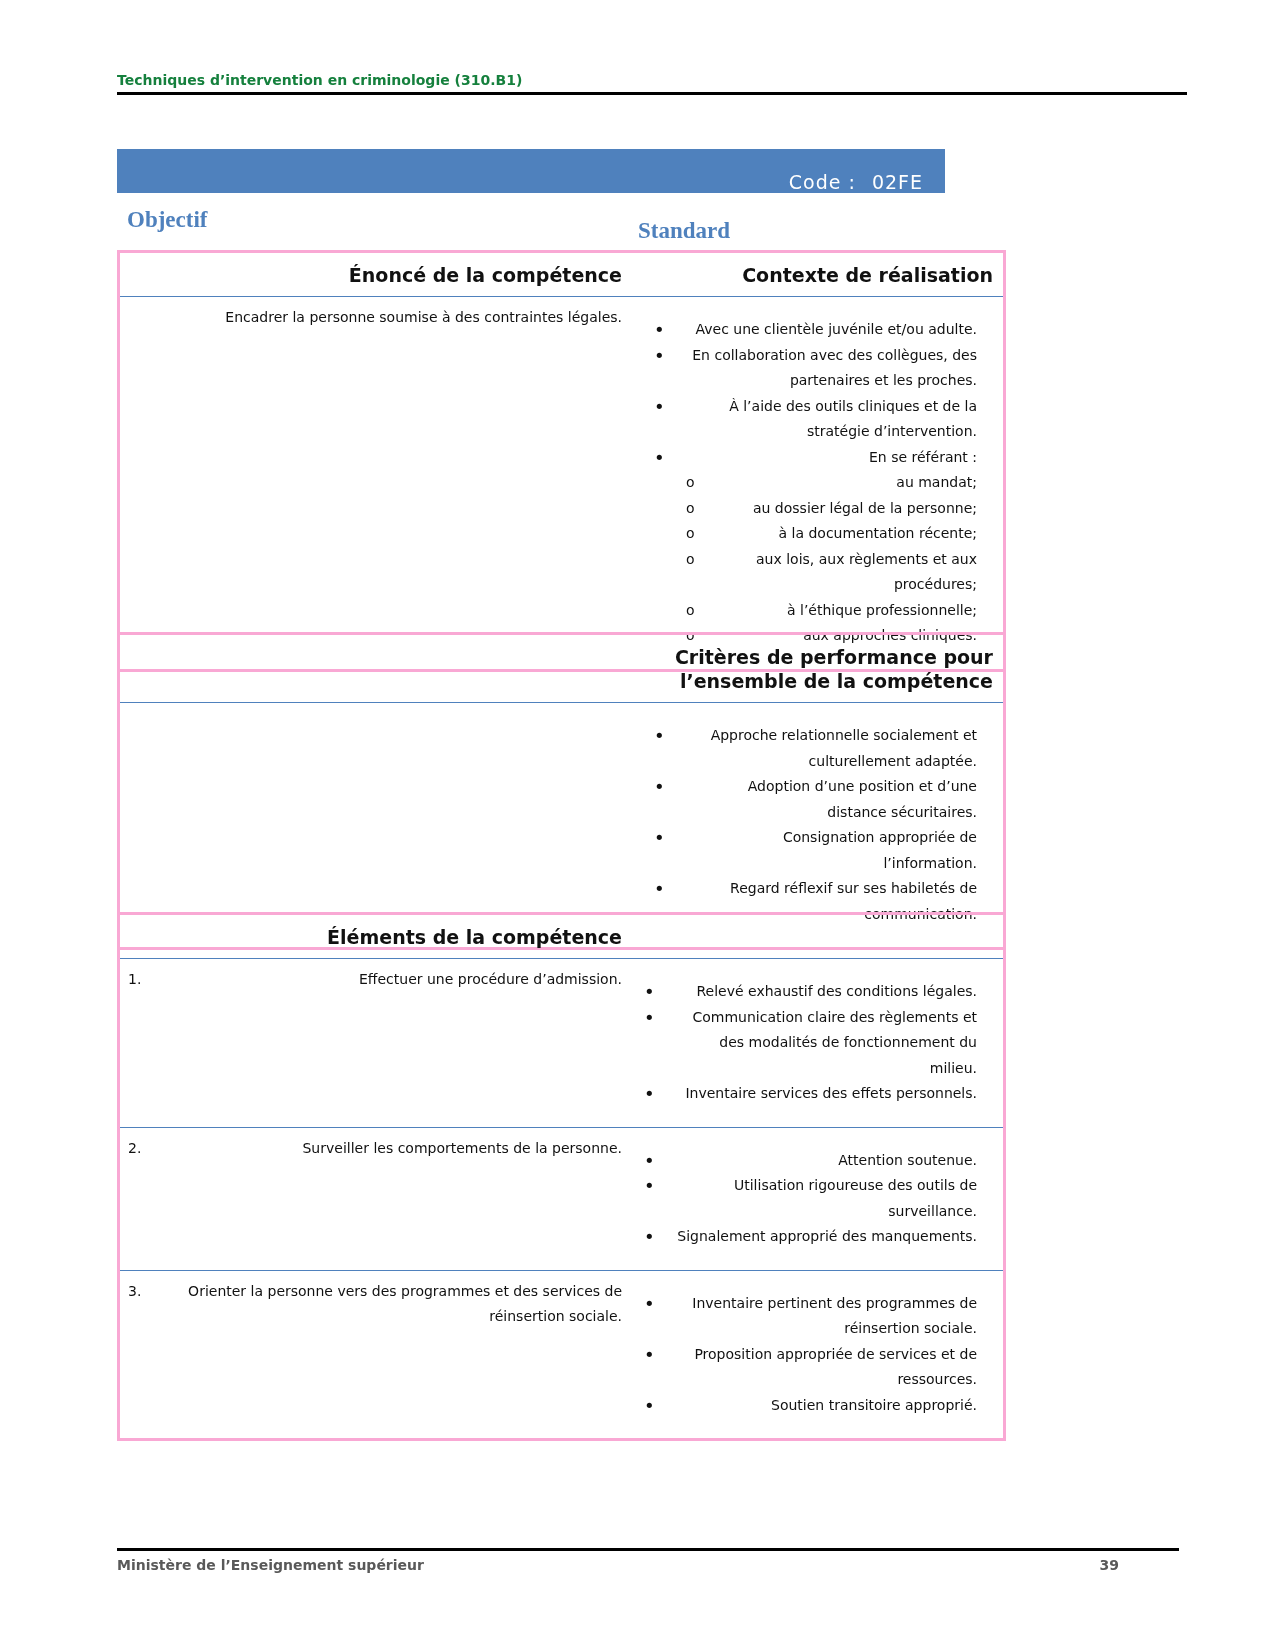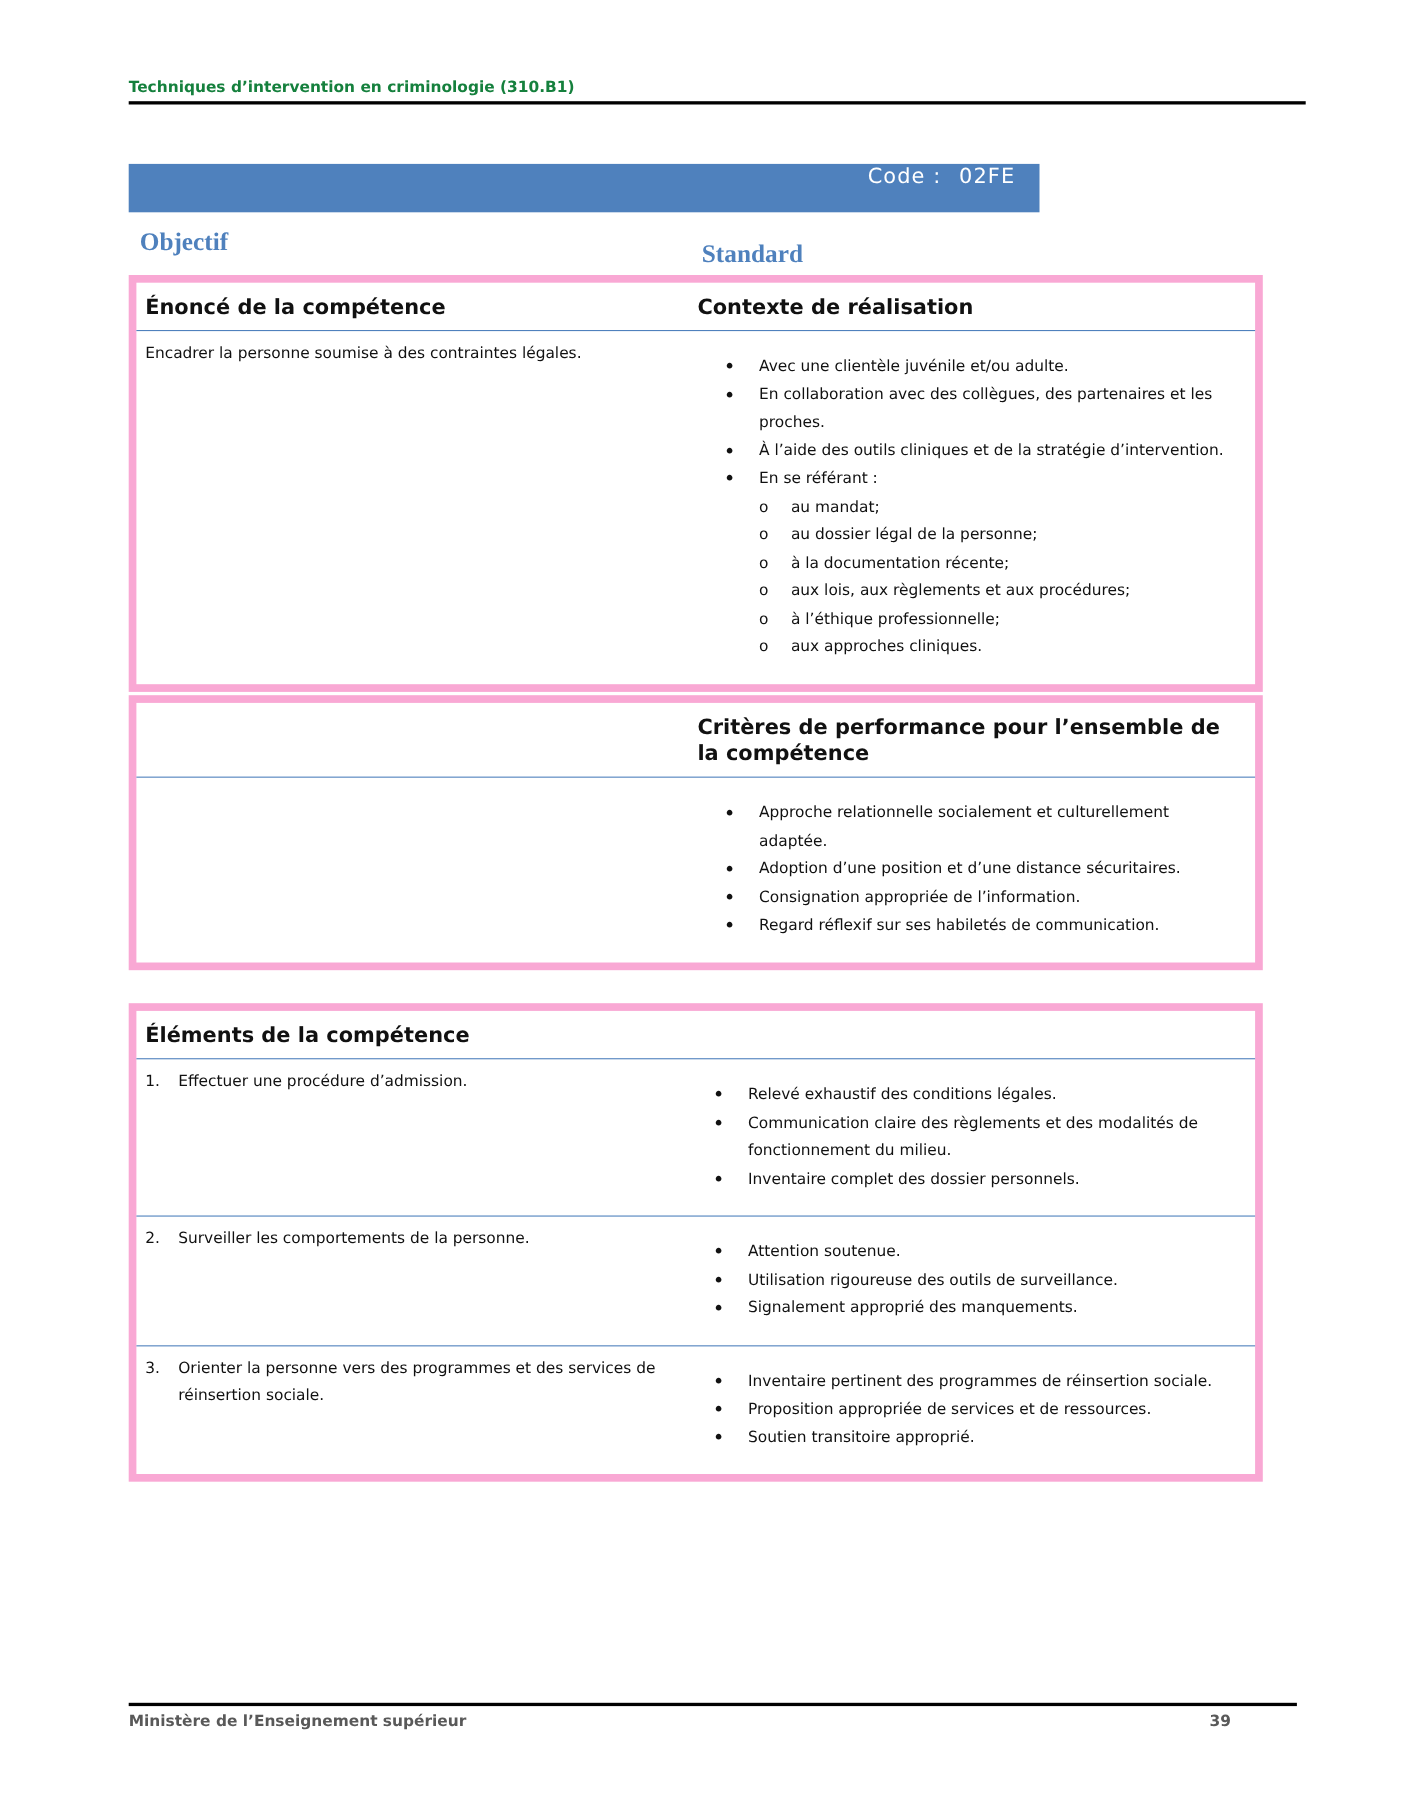--- a/index.html
+++ b/index.html
@@ -4,29 +4,29 @@
 <style>
   html, body { margin: 0; padding: 0; background: #ffffff; }
   body { width: 1275px; height: 1650px; position: relative; overflow: hidden;
          font-family: "DejaVu Sans", "Liberation Sans", sans-serif; color: #111; }
   .page-header { position: absolute; left: 117px; top: 72px; width: 1070px; }
   .page-header .title { font-size: 14px; font-weight: bold; color: #15803d; padding-bottom: 4px; }
   .page-header .rule { height: 3px; background: #000; }
 
   .code-band { position: absolute; left: 117px; top: 149px; width: 828px; height: 44px;
                background: #4f81bd; color: #fff; font-size: 19px; letter-spacing: 1px;
-               display: flex; justify-content: flex-end; align-items: flex-start; box-sizing: border-box; padding-right: 22px; }
+               display: flex; justify-content: flex-end; align-items: flex-end; box-sizing: border-box; padding-right: 22px; }
   .code-band .gap { display: inline-block; width: 16px; }
 
   .col-heads { position: absolute; left: 127px; top: 207px; width: 1021px; height: 36px; }
   .col-heads span { position: absolute; font-size: 23px; font-weight: bold; color: #4f81bd; font-family: Liberation Serif, serif; }
   .col-heads .left { left: 0; }
   .col-heads .right { left: 511px; margin-top: 11px; }
 
-  .tbl { position: absolute; left: 117px; width: 1031px; border: 7px solid #f9a8d4; box-sizing: border-box; }
+  .tbl { position: absolute; left: 117px; width: 889px; border: 3px solid #f9a8d4; box-sizing: border-box; text-align: right; }
   .row { display: flex; border-top: 1px solid #4f81bd; }
   .row:first-child { border-top: none; }
   .cell { box-sizing: border-box; font-size: 14px; line-height: 25.5px; }
   .cell.l { width: 510px; padding: 6px 8px 6px 8px; }
   .cell.r { flex: 1; padding: 6px 10px 6px 0; }
   .hdr .cell { font-weight: bold; font-size: 19px; line-height: 24px; padding-top: 10px; padding-bottom: 9px; }
   .hdr .cell.r { padding-left: 0; }
 
   ul.b { list-style: none; margin: 16px; padding: 0; }
   ul.b > li { position: relative; padding-left: 40px; }
@@ -116,21 +116,21 @@
   <div class="row">
     <div class="cell l" style="padding-top:8px;">
       <ol class="n">
         <li><span class="num">1.</span><span>Effectuer une procédure d’admission.</span></li>
       </ol>
     </div>
     <div class="cell r" style="padding-top:4px; padding-bottom:4px; margin-left:-10px;">
       <ul class="b">
         <li>Relevé exhaustif des conditions légales.</li>
         <li>Communication claire des règlements et des modalités de fonctionnement du milieu.</li>
-        <li>Inventaire complet des dossier personnels.</li>
+        <li>Inventaire services des effets personnels.</li>
       </ul>
     </div>
   </div>
 
   <div class="row">
     <div class="cell l" style="padding-top:8px;">
       <ol class="n">
         <li><span class="num">2.</span><span>Surveiller les comportements de la personne.</span></li>
       </ol>
     </div>

